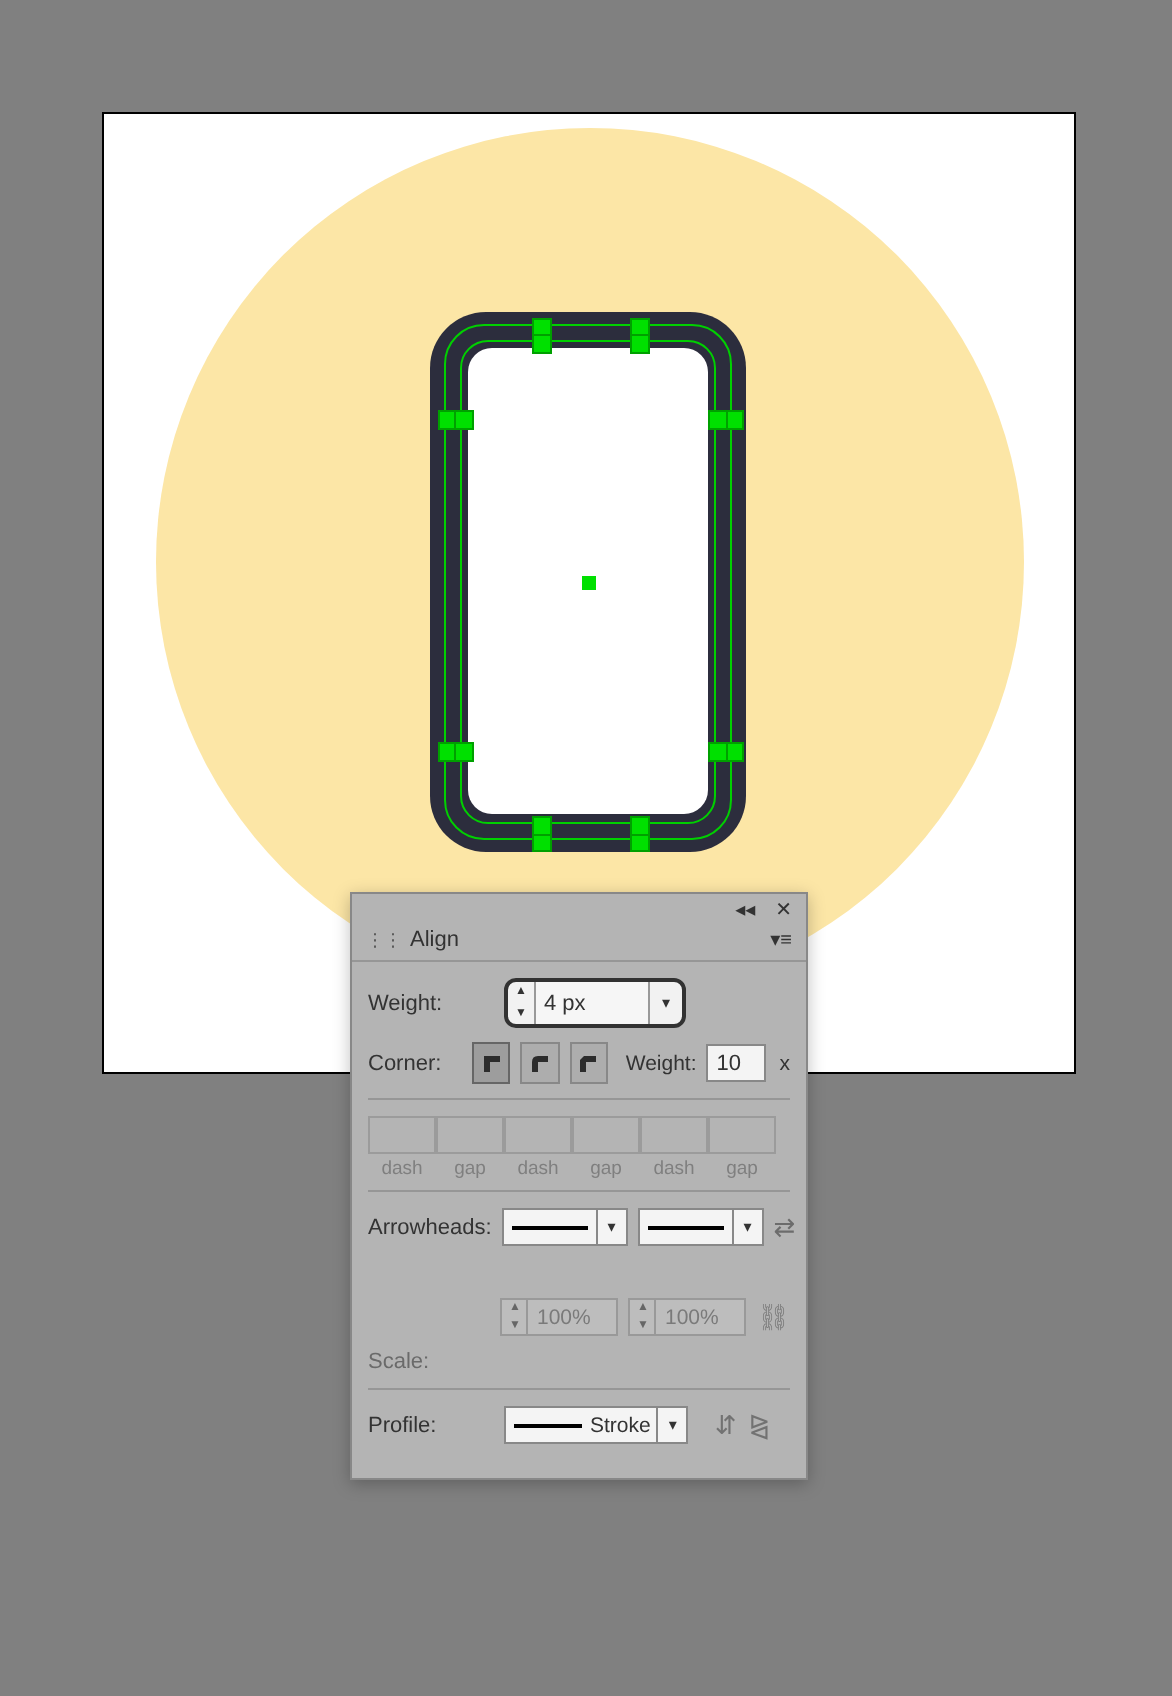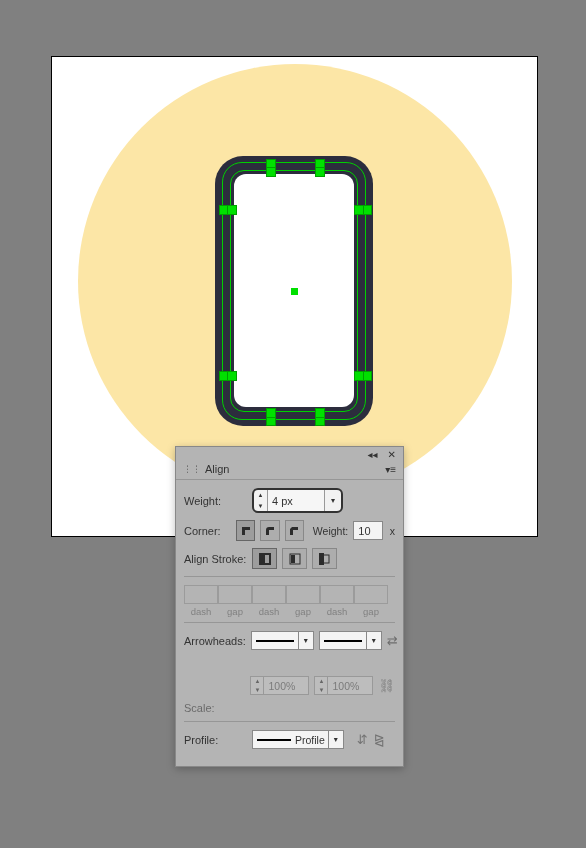--- a/index.html
+++ b/index.html
@@ -287,41 +287,20 @@
       <div class="icon-btn">
           <svg viewBox="0 0 14 14">
             <path d="M3 11 L3 5 L5 3 L11 3 L11 6 L6 6 L6 11 Z" fill="#2c2c2c"></path>
           </svg>
         </div>
       <div style="font-size:10.5px;margin-left:4px">Weight:</div>
       <div class="text-input" style="width:26px">10</div>
       <div class="limit-suffix">x</div>
     </div>
 
-    <div class="row">
-      <div class="row-label">Align Stroke:</div>
-      <div class="icon-btn pressed">
-          <svg viewBox="0 0 14 14">
-            <rect x="2" y="2" width="10" height="10" fill="none" stroke="#2c2c2c" stroke-width="2"></rect>
-            <rect x="2" y="2" width="5" height="10" fill="#2c2c2c"></rect>
-          </svg>
-        </div>
-      <div class="icon-btn">
-          <svg viewBox="0 0 14 14">
-            <rect x="2" y="2" width="10" height="10" fill="none" stroke="#2c2c2c" stroke-width="1"></rect>
-            <rect x="3" y="3" width="4" height="8" fill="#2c2c2c"></rect>
-          </svg>
-        </div>
-      <div class="icon-btn">
-          <svg viewBox="0 0 14 14">
-            <rect x="3" y="3" width="8" height="8" fill="none" stroke="#2c2c2c" stroke-width="1"></rect>
-            <rect x="1" y="1" width="5" height="12" fill="#2c2c2c"></rect>
-          </svg>
-        </div>
-    </div>
     <div class="divider"></div>
 
     <div class="dash-grid">
       <div class="dash-cell">
           <div class="box"></div>
           <div class="lbl">dash</div>
         </div>
       <div class="dash-cell">
           <div class="box"></div>
           <div class="lbl">gap</div>
@@ -376,21 +355,21 @@
         </div>
       <div class="link-icon">⛓</div>
     </div>
 
     <div class="divider"></div>
 
     <div class="row">
       <div class="row-label">Profile:</div>
       <div class="profile-select">
         <div class="line"></div>
-        <div class="txt">Profile</div>
+        <div class="txt">Stroke</div>
         <div class="car">▾</div>
       </div>
       <div class="flip-icons">
         <div class="flip-icon">⇵</div>
         <div class="flip-icon">⧎</div>
       </div>
     </div>
   </div>
 </div>
 

